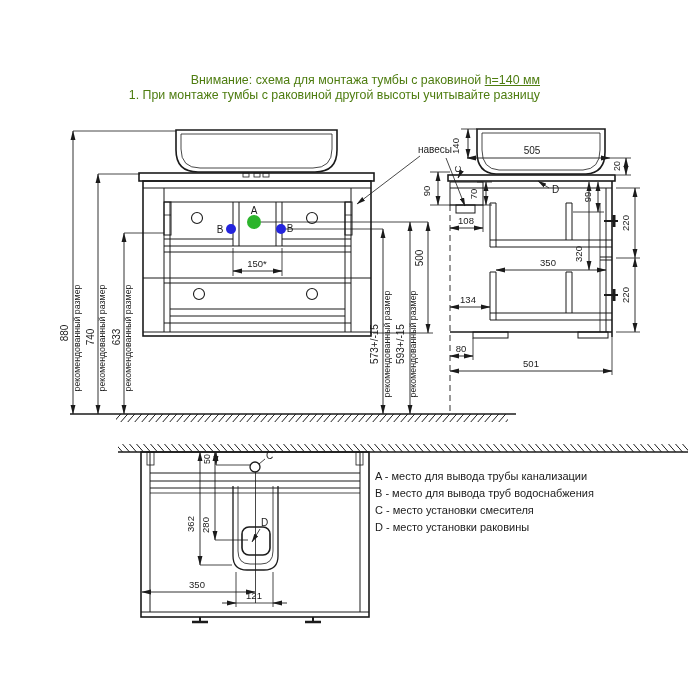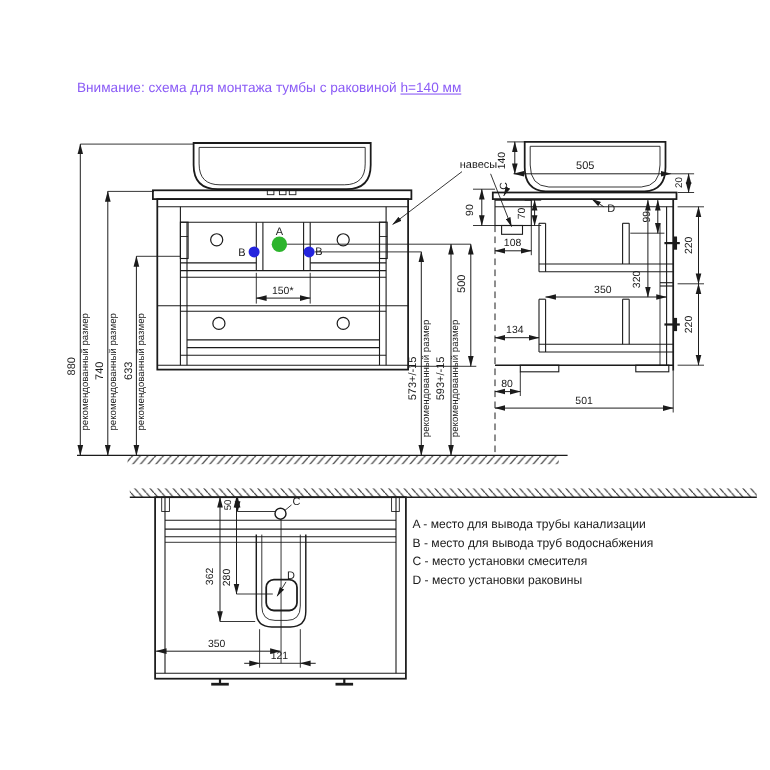--- a/index.html
+++ b/index.html
@@ -1,17 +1,17 @@
 <!DOCTYPE html>
 <html><head>
 <meta charset="utf-8">
 <style>
   html,body{margin:0;padding:0;background:#ffffff;}
   .page{position:relative;width:700px;height:700px;background:#fff;font-family:"Liberation Sans",sans-serif;overflow:hidden;}
-  .hdr{position:absolute;left:70px;top:73px;width:470px;color:#8b5cf6;font-size:12.4px;line-height:15.2px;}
+  .hdr{position:absolute;left:70px;top:73px;width:470px;color:#4d7c0f;font-size:12.4px;line-height:15.2px;text-align:right;}
   .hdr .ul{text-decoration:underline;}
   svg{position:absolute;left:0;top:0;}
   .s1{stroke:#1b1b1b;stroke-width:1;fill:none;}
   .s16{stroke:#1b1b1b;stroke-width:1.6;fill:none;}
   .s13{stroke:#1b1b1b;stroke-width:1.3;fill:none;}
   .s08{stroke:#1b1b1b;stroke-width:0.8;fill:none;}
   .dim{stroke:#1b1b1b;stroke-width:0.9;fill:none;}
   .dash{stroke:#1b1b1b;stroke-width:0.9;fill:none;stroke-dasharray:6 4;}
   text{fill:#1b1b1b;font-family:"Liberation Sans",sans-serif;}
   .t10{font-size:10px;}
@@ -21,20 +21,21 @@
   .mid{text-anchor:middle;}
   .hole{fill:#ffffff;stroke:#1b1b1b;stroke-width:1.1;}
 </style>
 </head>
 <body>
 
 <div class="page">
 
   <div class="hdr">
     <div><span>Внимание: схема для монтажа тумбы с раковиной </span><span class="ul">h=140 мм</span></div>
+    <div>1. При монтаже тумбы с раковиной другой высоты учитывайте разницу</div>
   </div>
 
   <svg width="700" height="700" viewBox="0 0 700 700">
     <defs>
       <marker id="arr" viewBox="0 0 10 6" refX="9.5" refY="3" markerWidth="11" markerHeight="6.6" orient="auto-start-reverse">
         <path d="M10,3 L0,0.4 L0,5.6 Z" fill="#1b1b1b"></path>
       </marker>
       <pattern id="hatchG" width="7" height="8" patternUnits="userSpaceOnUse">
         <line x1="0" y1="8" x2="7" y2="0" stroke="#1b1b1b" stroke-width="1"></line>
       </pattern>

